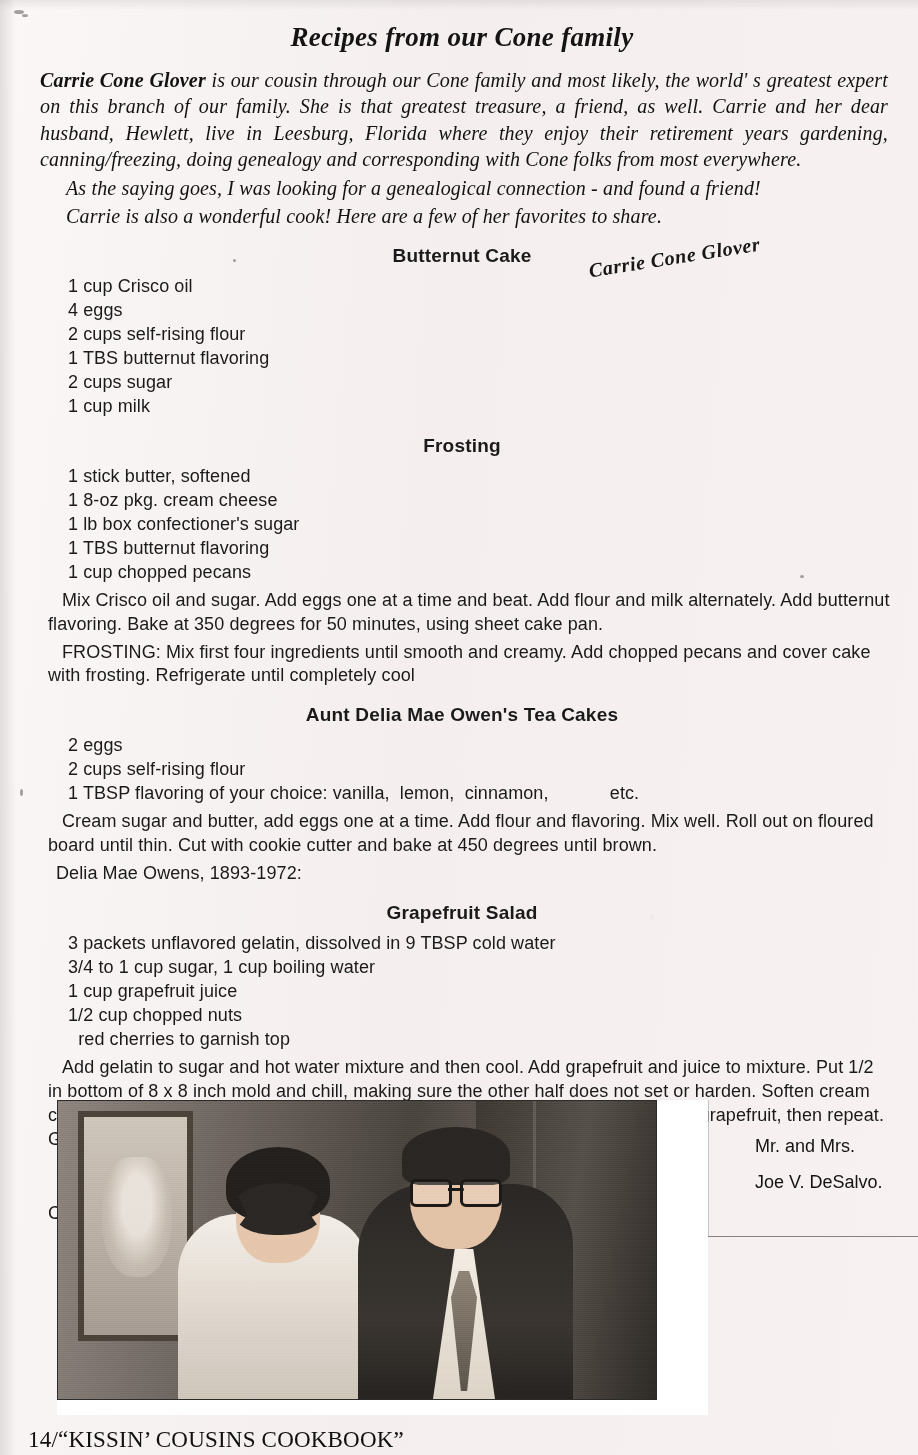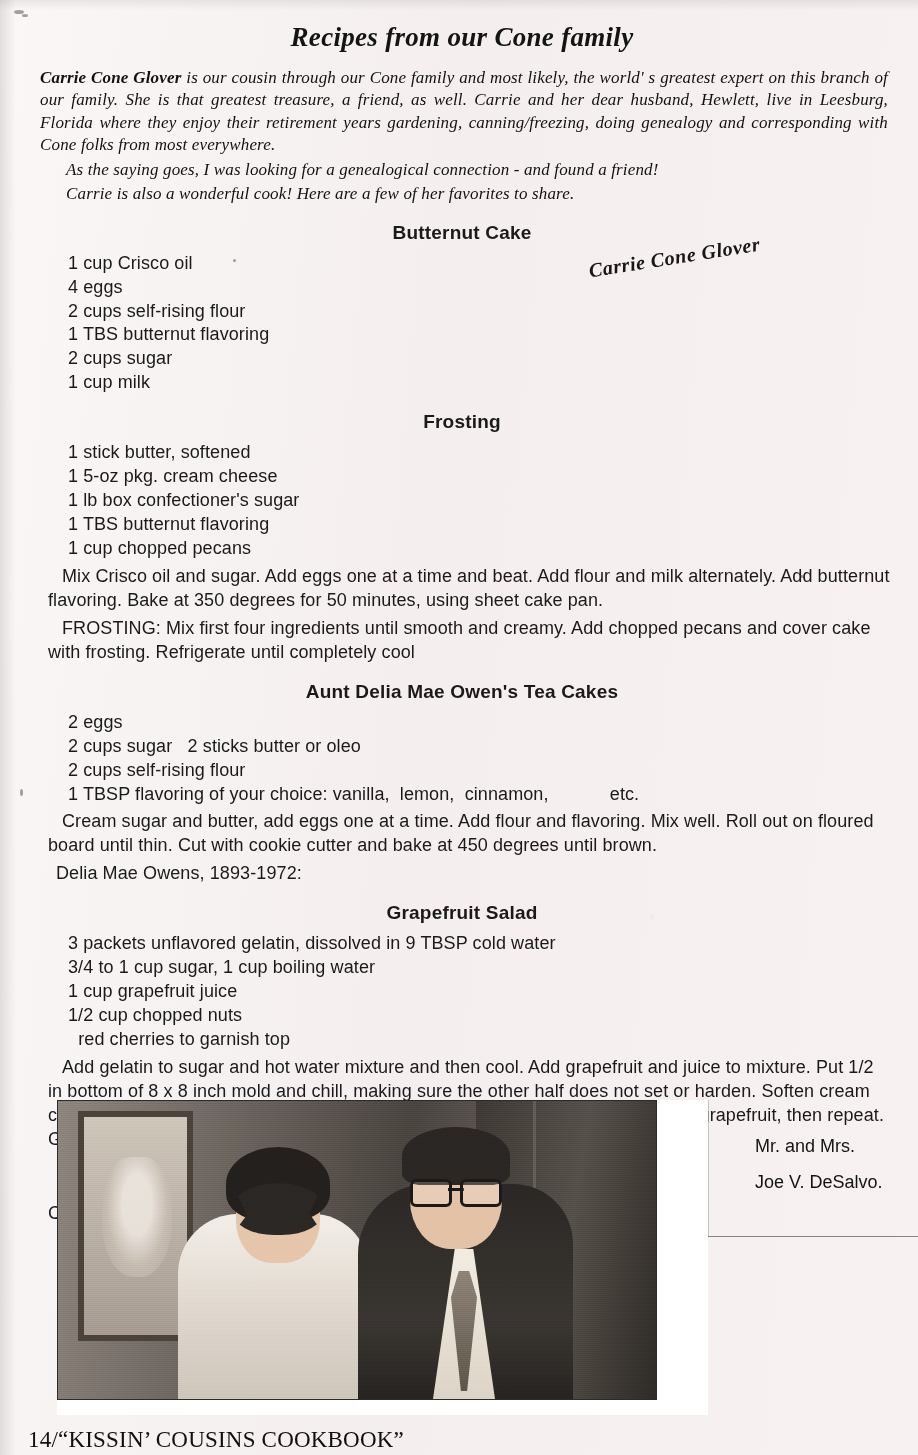--- a/index.html
+++ b/index.html
@@ -61,21 +61,21 @@
     font-weight: bold;
     font-size: 27px;
     letter-spacing: 0.3px;
     margin: 8px 0 14px 0;
     color: #141414;
   }
 
   .intro {
     font-family: "Liberation Serif", serif;
     font-style: italic;
-    font-size: 17px;
+    font-size: 20px;
     line-height: 1.32;
     color: #121212;
     margin: 0 10px 16px 14px;
     letter-spacing: 0.15px;
   }
   .intro p {
     margin: 0 0 2px 0;
     text-align: justify;
   }
   .intro p.centered-ish {
@@ -312,33 +312,32 @@
       <li>4 eggs</li>
       <li>2 cups self-rising flour</li>
       <li>1 TBS butternut flavoring</li>
       <li>2 cups sugar</li>
       <li>1 cup milk</li>
     </ul>
 
     <h3 class="recipe-title">Frosting</h3>
     <ul class="ing-list">
       <li>1 stick butter, softened</li>
-      <li>1 5-oz pkg. cream cheese</li>
+      <li>1 8-oz pkg. cream cheese</li>
       <li>1 lb box confectioner's sugar</li>
       <li>1 TBS butternut flavoring</li>
       <li>1 cup chopped pecans</li>
     </ul>
 
     <p class="para indent">Mix Crisco oil and sugar.  Add eggs one at a time and beat.  Add flour and milk alternately.  Add butternut flavoring.   Bake at 350 degrees for 50 minutes, using sheet cake pan.</p>
     <p class="para indent">FROSTING:  Mix first four ingredients until smooth and creamy.  Add chopped pecans and cover cake with frosting.   Refrigerate until completely cool</p>
 
     <h2 class="recipe-title">Aunt Delia Mae Owen's Tea Cakes</h2>
     <ul class="ing-list">
       <li>2 eggs</li>
-      <li>2 cups sugar   2 sticks butter or oleo</li>
       <li>2 cups self-rising flour</li>
       <li>1 TBSP flavoring of your choice: vanilla,  lemon,  cinnamon,            etc.</li>
     </ul>
     <p class="para indent">Cream sugar and butter, add eggs one at a time. Add flour and flavoring. Mix well. Roll out on floured board until thin.   Cut with cookie cutter and bake at 450 degrees until brown.</p>
     <p class="para" style="text-indent:8px;">Delia Mae Owens, 1893-1972:</p>
 
     <h2 class="recipe-title">Grapefruit Salad</h2>
     <ul class="ing-list">
       <li>3 packets unflavored gelatin, dissolved in 9 TBSP cold water</li>
       <li>3/4 to 1 cup sugar, 1 cup boiling water</li>

